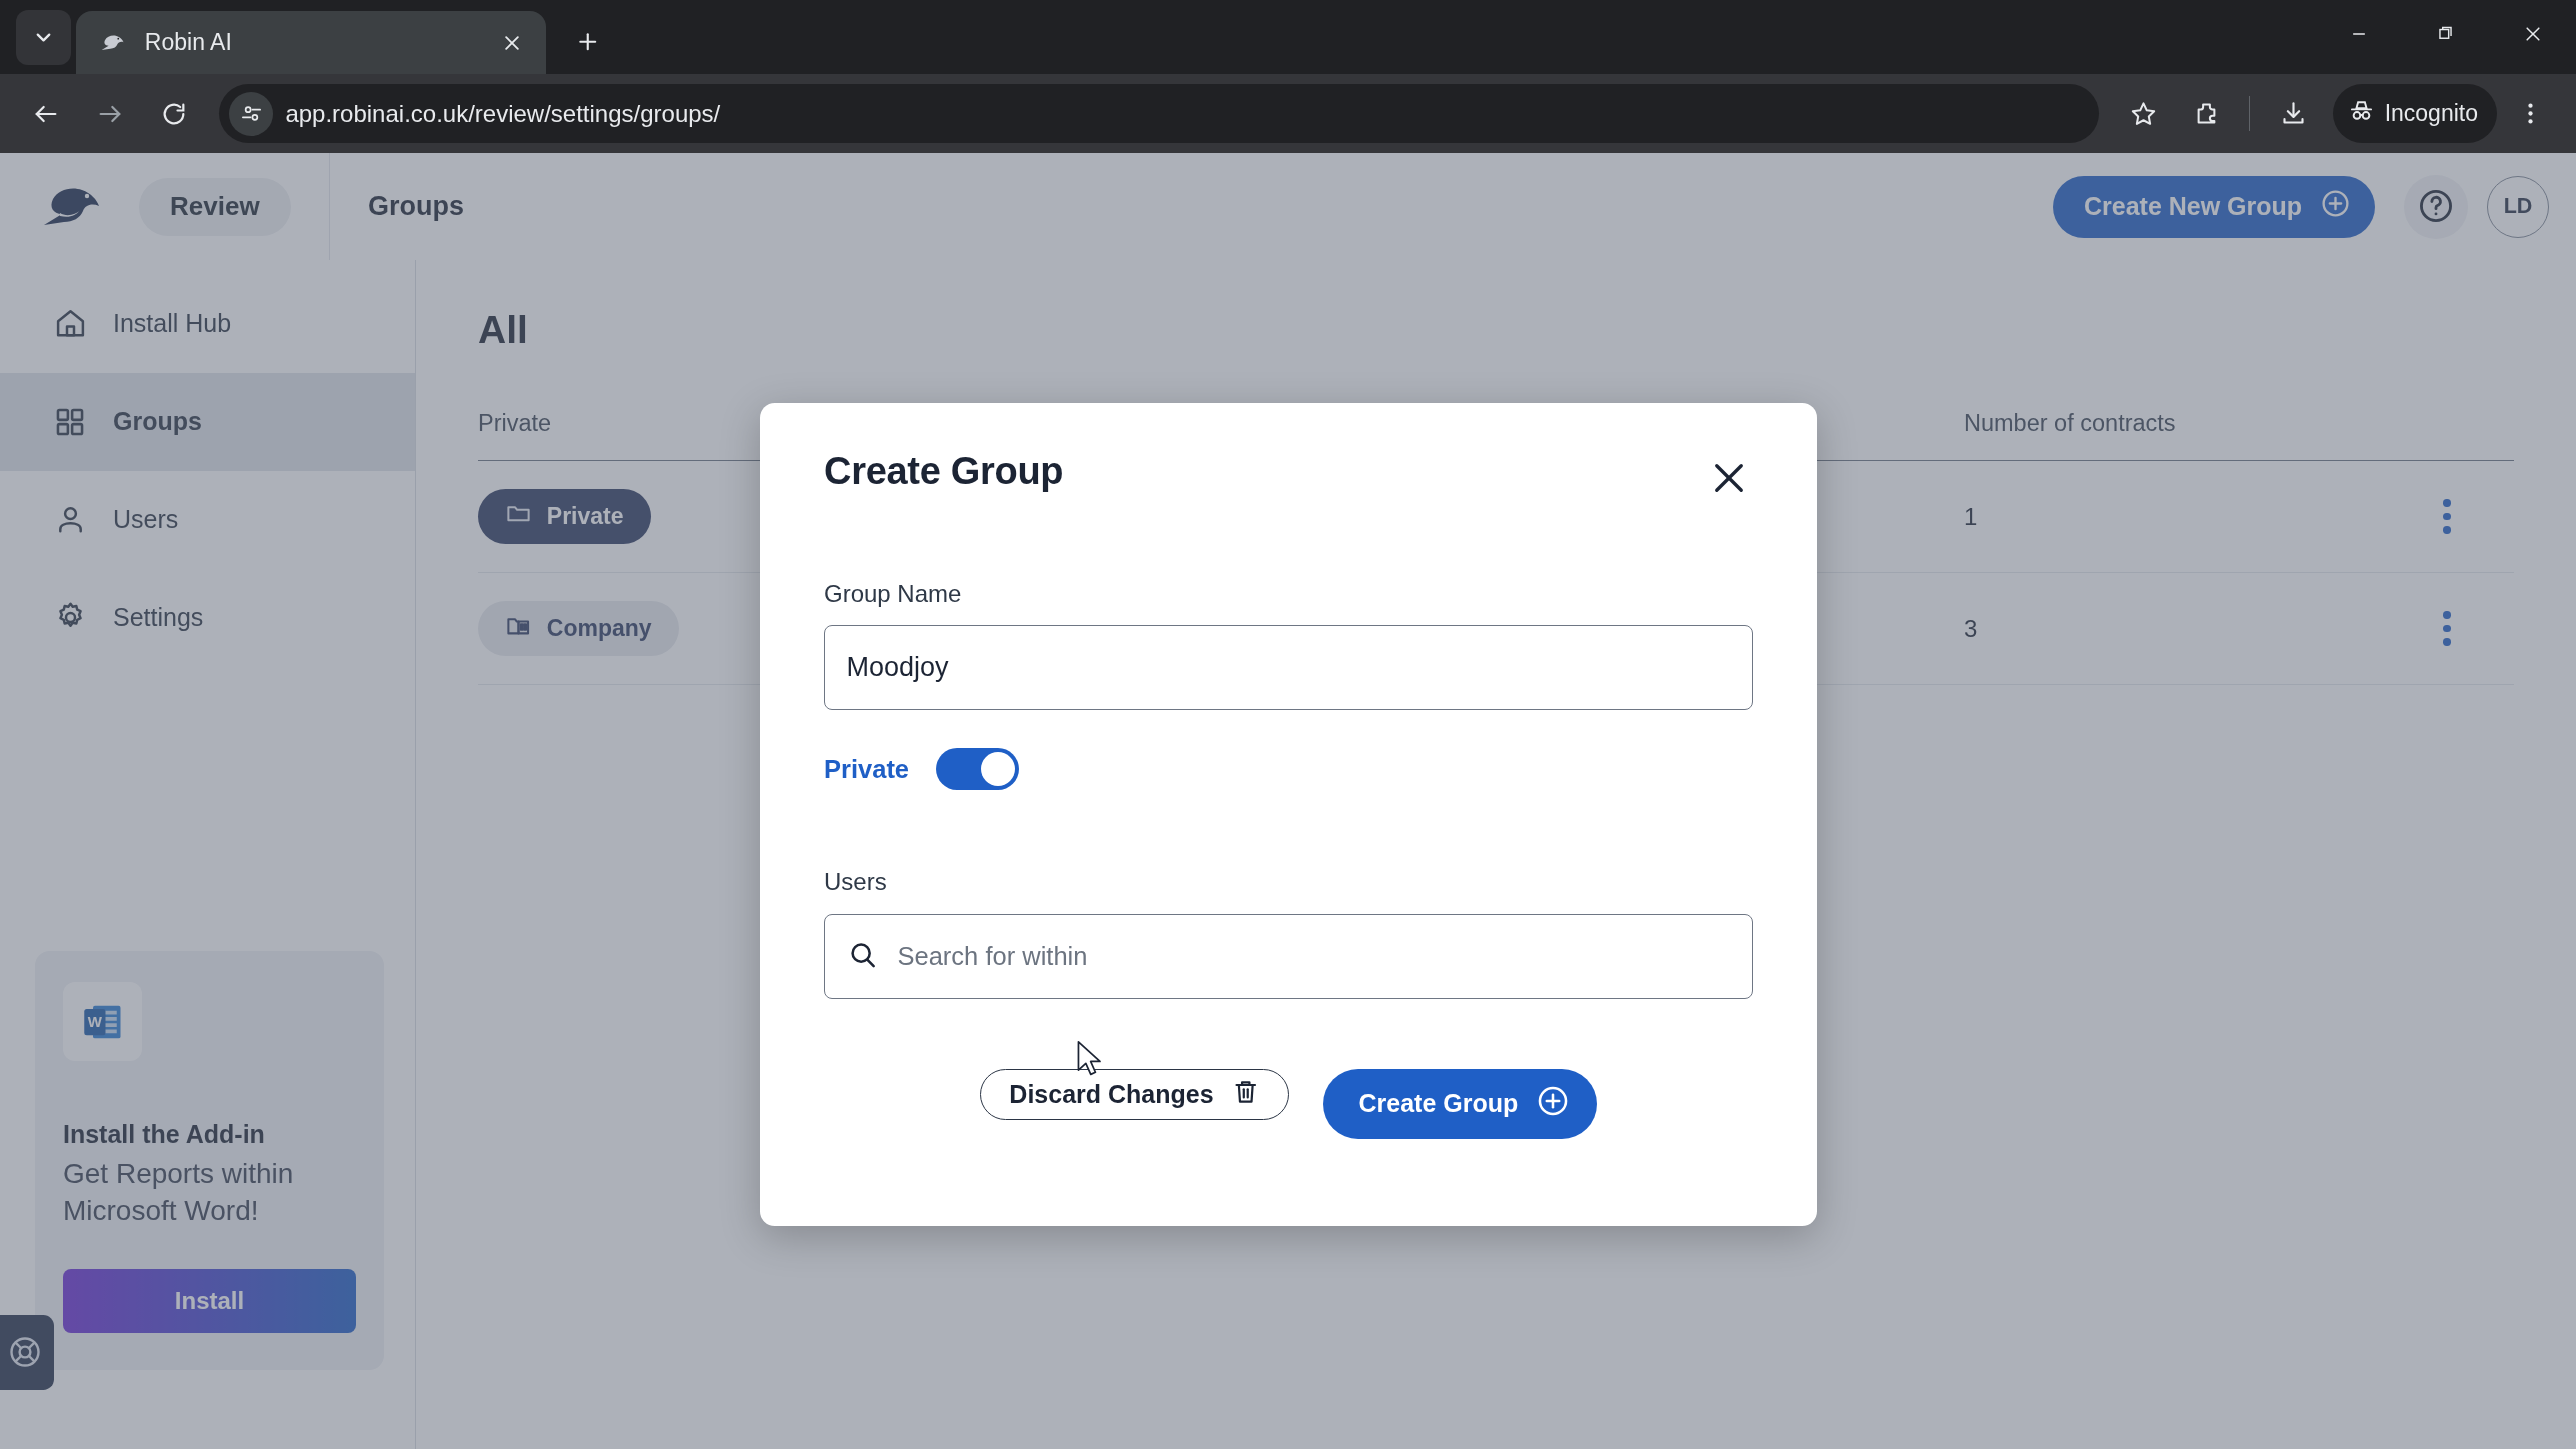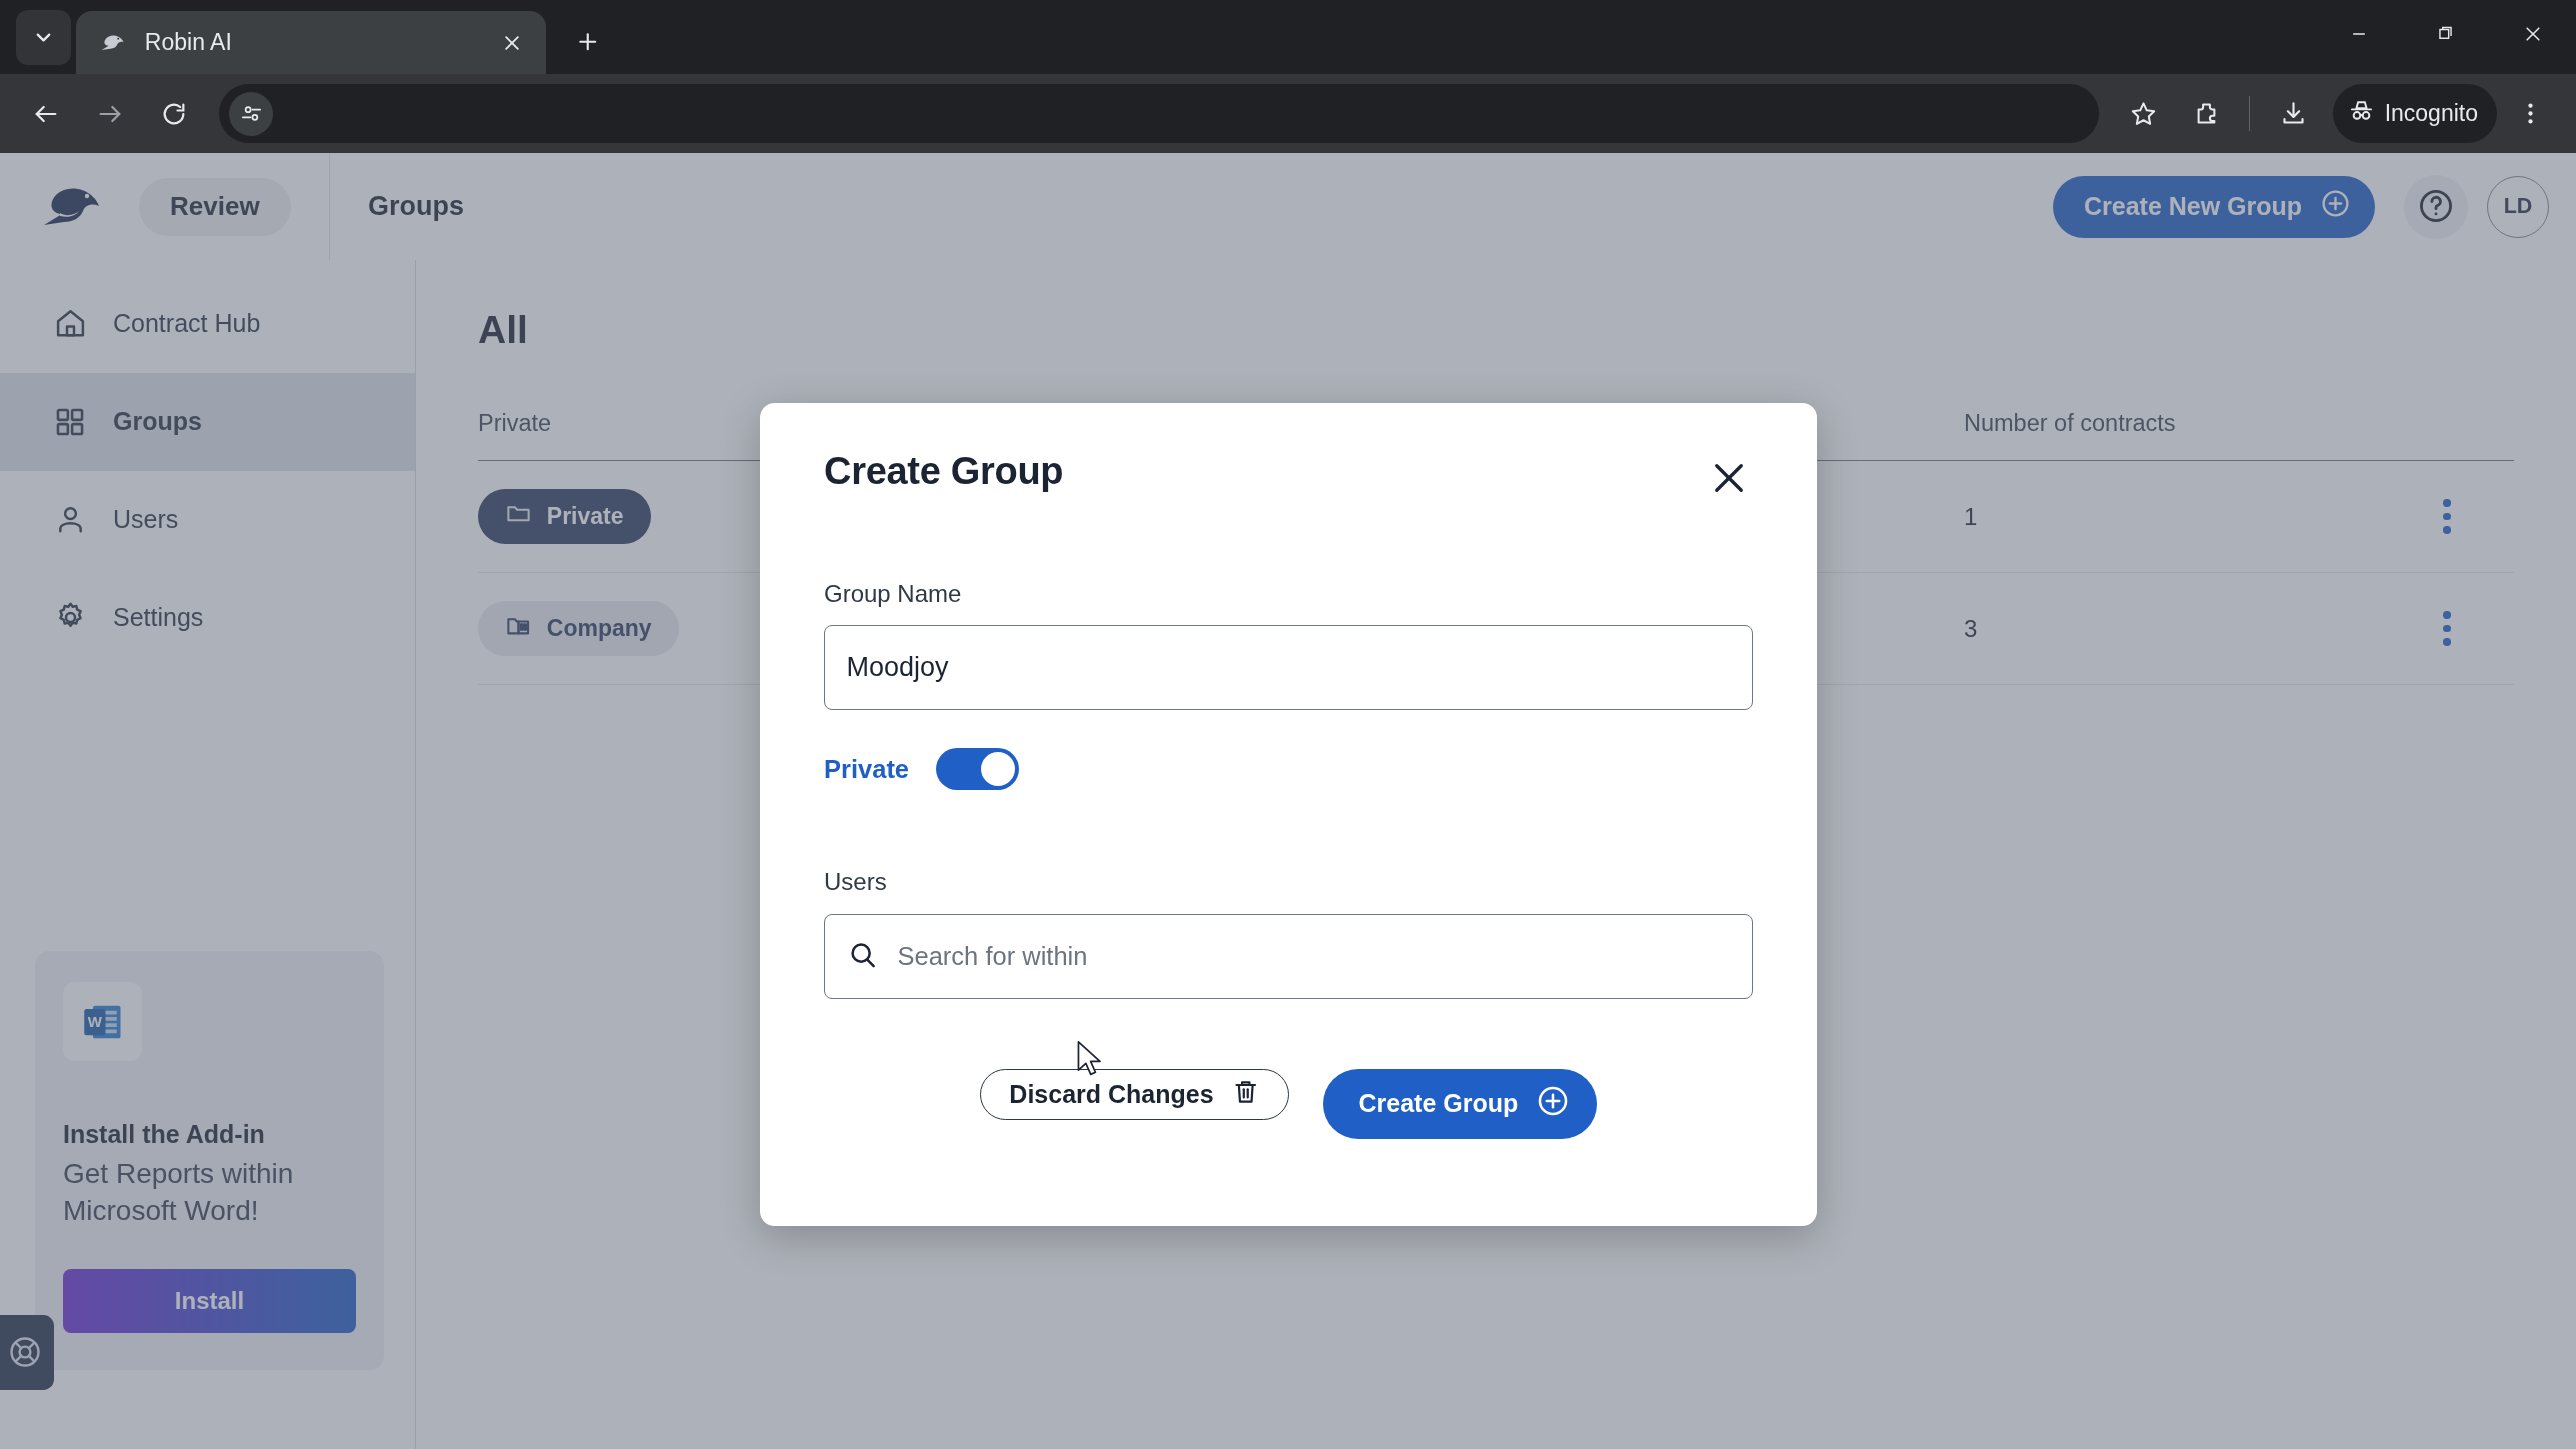--- a/index.html
+++ b/index.html
@@ -303,20 +303,21 @@
 
     <div class="omnibox">
       <span class="omni-icon">
         <svg viewBox="0 0 24 24" width="23" height="23" fill="none" stroke="#e8eaed" stroke-width="1.8" stroke-linecap="round">
           <line x1="13" y1="8" x2="21" y2="8"></line>
             <circle cx="8.5" cy="8" r="2.6"></circle>
           <line x1="3" y1="16" x2="11" y2="16"></line>
             <circle cx="15.5" cy="16" r="2.6"></circle>
         </svg>
       </span>
+      <span class="omni-url">app.robinai.co.uk/review/settings/groups/</span>
     </div>
 
     <div class="tb-icon">
       <svg viewBox="0 0 24 24" width="27" height="27" fill="none" stroke="#e8eaed" stroke-width="1.8" stroke-linejoin="round">
           <polygon points="12 3 14.9 9.2 21.5 10 16.7 14.6 17.9 21.2 12 18 6.1 21.2 7.3 14.6 2.5 10 9.1 9.2"></polygon>
         </svg>
     </div>
     <div class="tb-icon">
       <svg viewBox="0 0 24 24" width="27" height="27" fill="none" stroke="#e8eaed" stroke-width="1.8" stroke-linejoin="round">
           <path d="M9 4h6v2.2a2.3 2.3 0 0 0 2.3 2.3H19v5.5h-1.7a2.3 2.3 0 0 0 0 4.6H19V20H5V8.5h2.2a2.3 2.3 0 0 0 1.8-2.3Z"></path>
@@ -401,21 +402,21 @@
 
       <div class="sidebar">
 
         <div class="nav-item">
           <span class="nav-ico">
             <svg viewBox="0 0 24 24" width="35" height="35" fill="none" stroke="#2b3545" stroke-width="1.7" stroke-linejoin="round">
                 <path d="M3.5 10.5 12 3.6l8.5 6.9V20H3.5z"></path>
                 <rect x="9.6" y="14" width="4.8" height="6"></rect>
               </svg>
           </span>
-          <span class="nav-label">Contract Hub</span>
+          <span class="nav-label">Install Hub</span>
         </div>
 
         <div class="nav-item active">
           <span class="nav-ico">
             <svg viewBox="0 0 24 24" width="34" height="34" fill="none" stroke="#2b3545" stroke-width="1.8">
                 <rect x="3.5" y="3.5" width="7" height="7" rx="1"></rect>
                 <rect x="13.5" y="3.5" width="7" height="7" rx="1"></rect>
                 <rect x="3.5" y="13.5" width="7" height="7" rx="1"></rect>
                 <rect x="13.5" y="13.5" width="7" height="7" rx="1"></rect>
               </svg>

